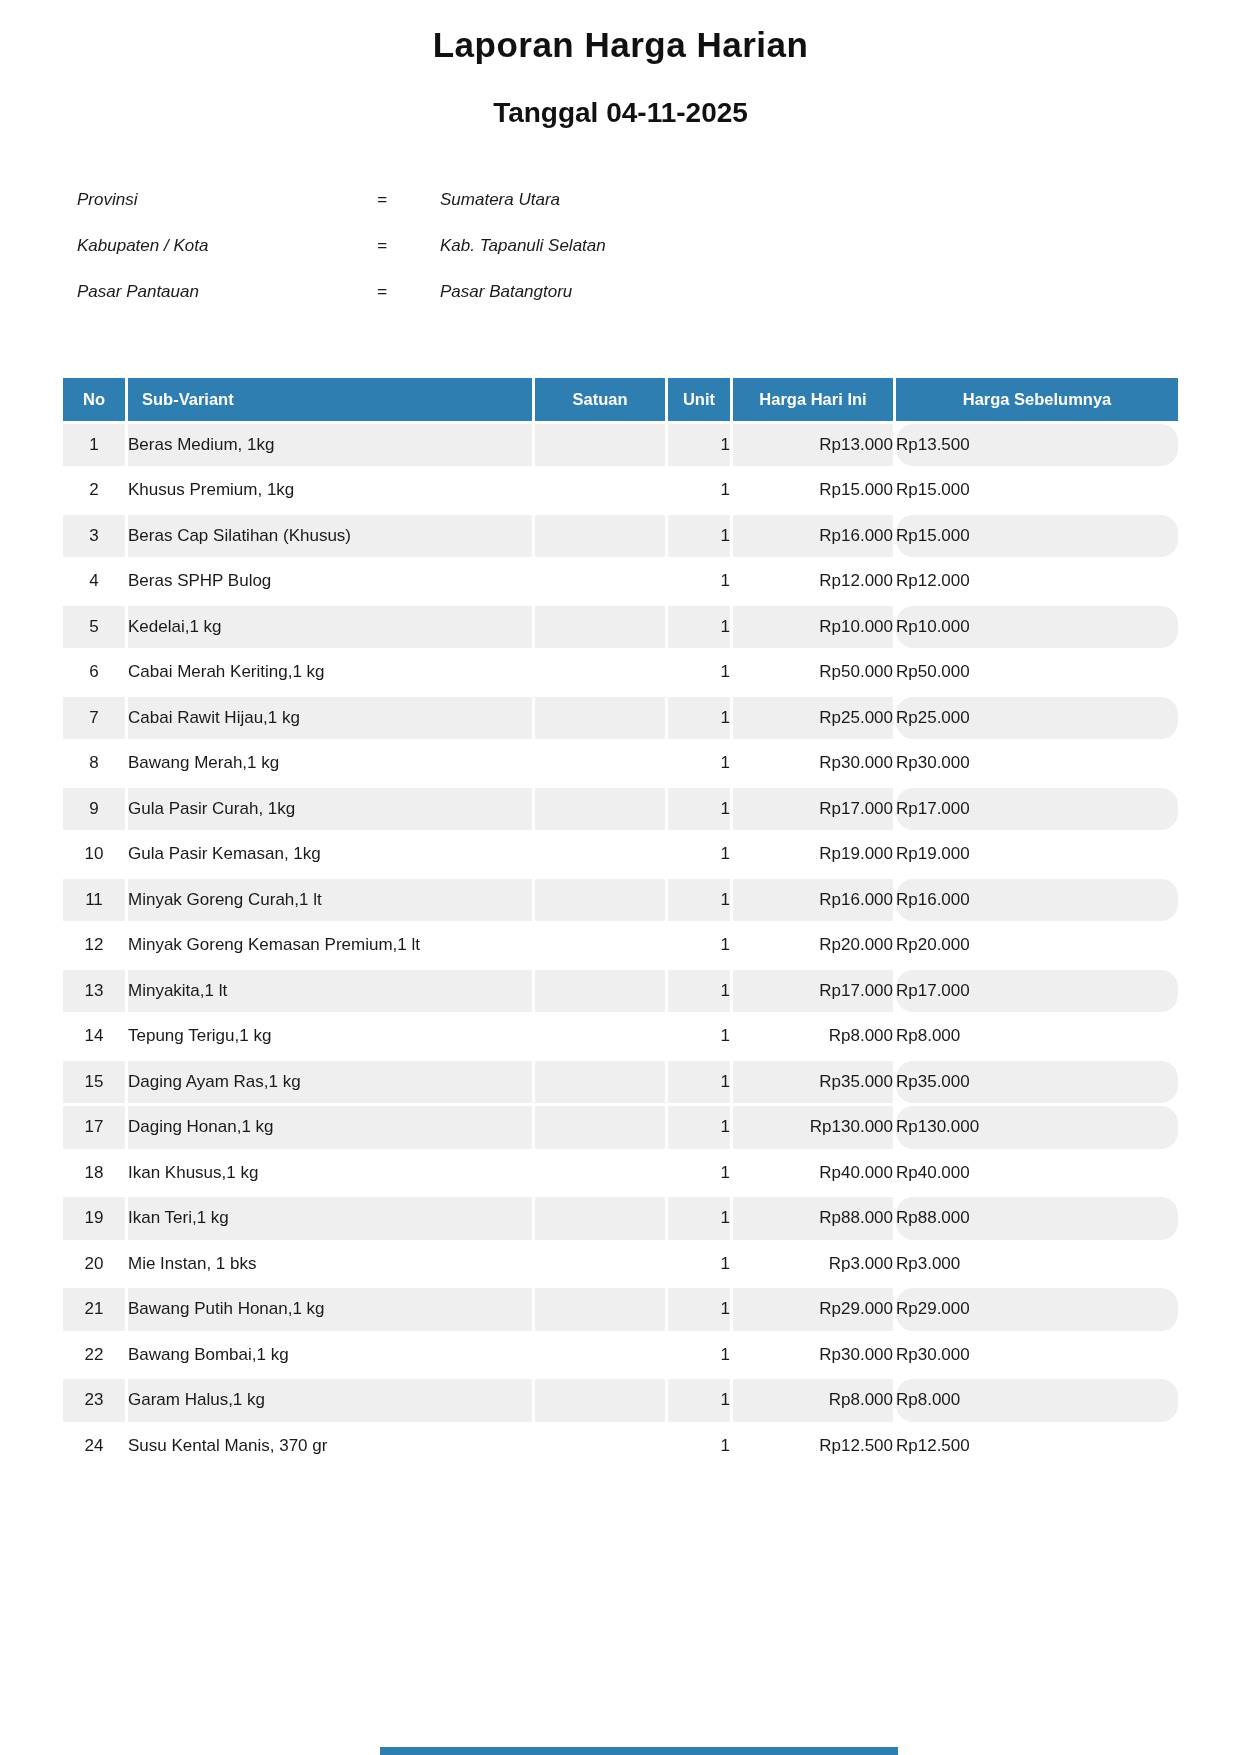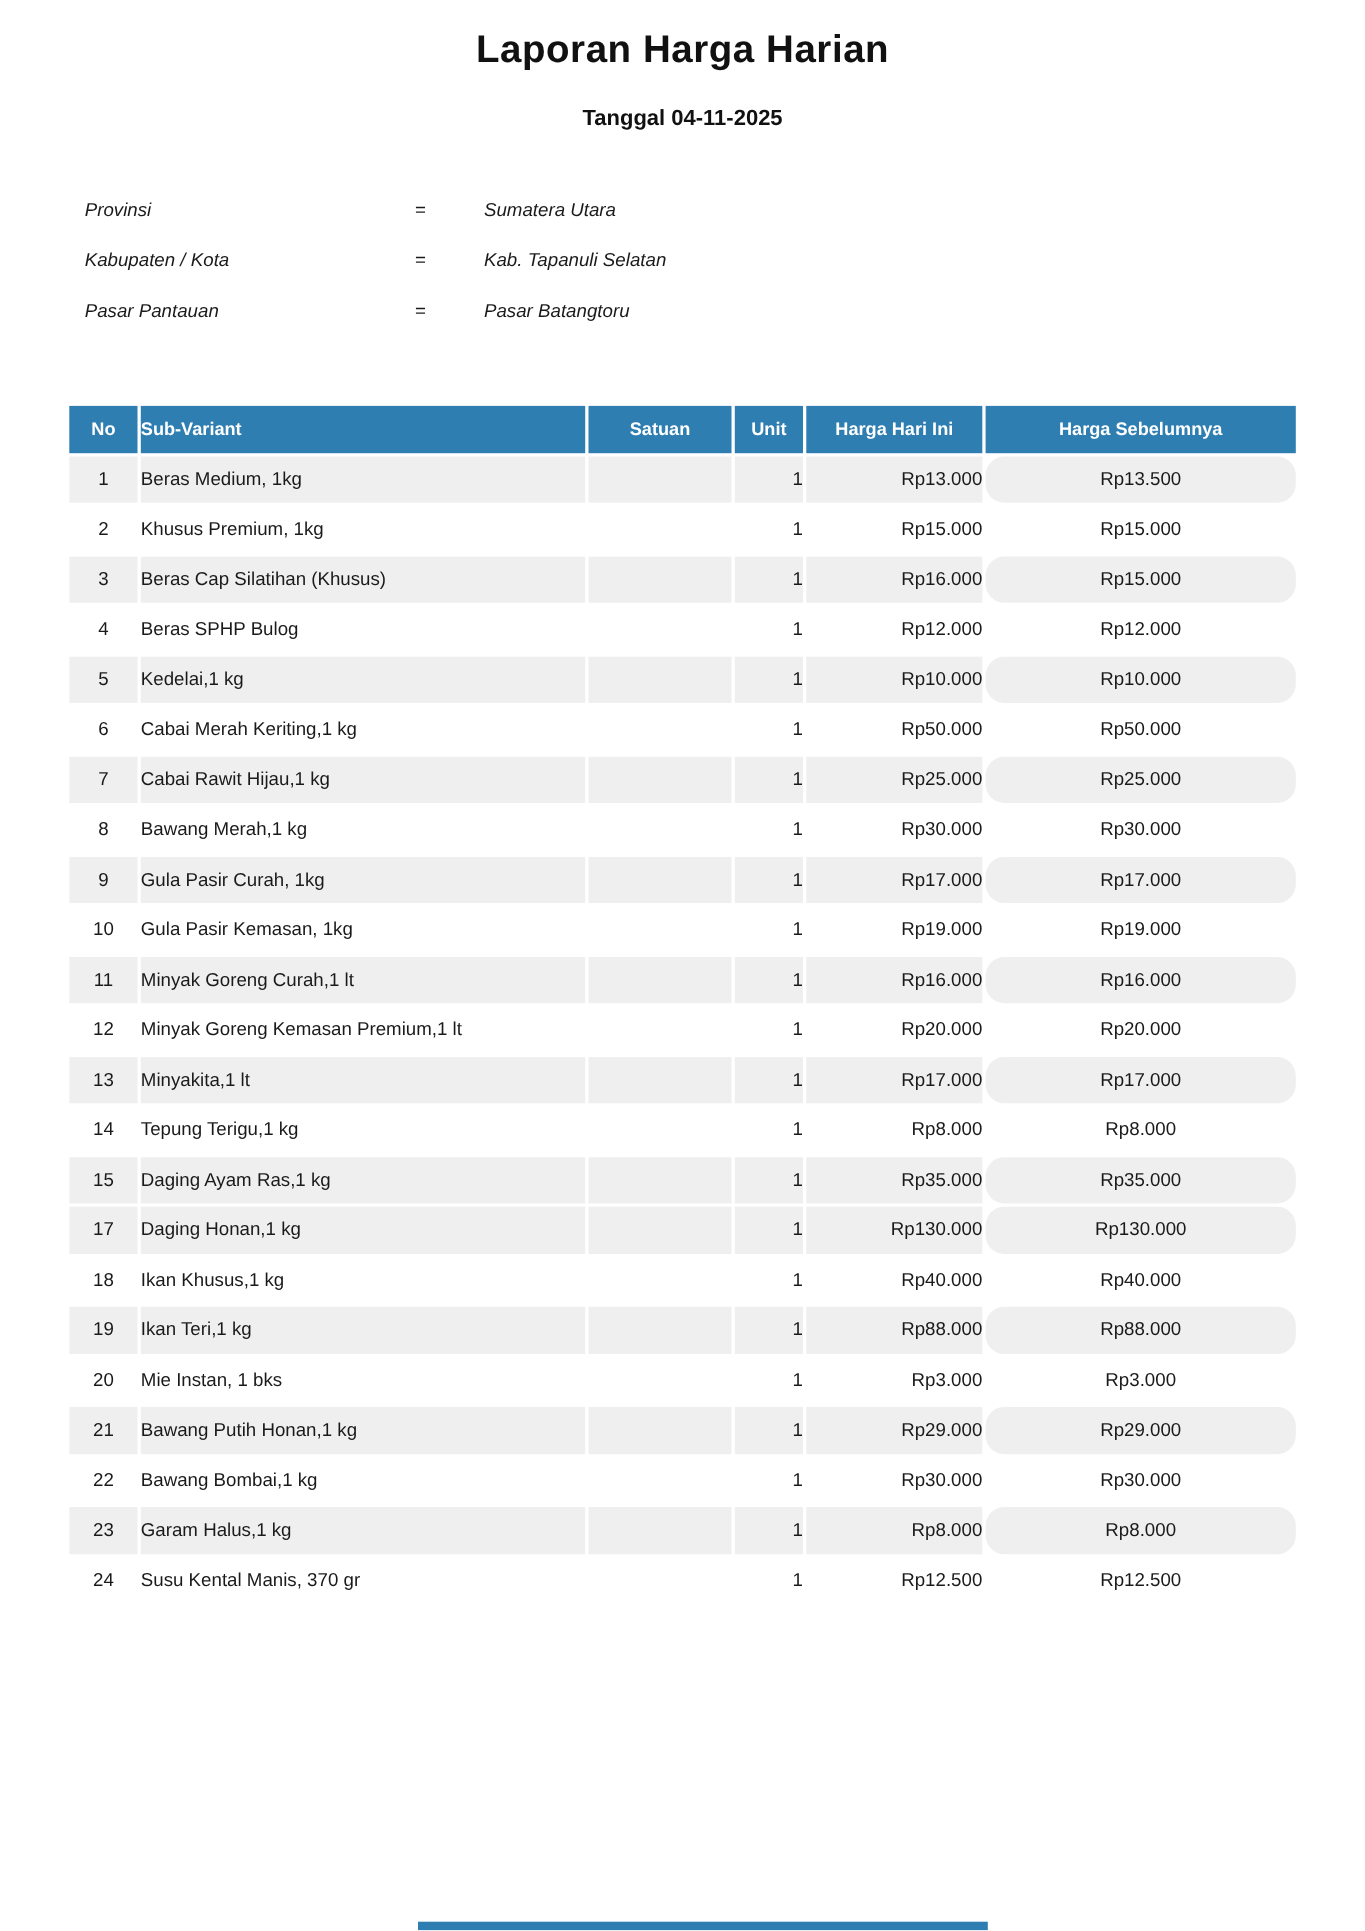--- a/index.html
+++ b/index.html
@@ -22,21 +22,21 @@
     text-align: center;
     font-size: 35px;
     font-weight: bold;
     letter-spacing: 0.5px;
     color: #111;
   }
   .subtitle {
     margin: 0;
     padding-top: 32px;
     text-align: center;
-    font-size: 20px;
+    font-size: 28px;
     font-weight: bold;
     color: #111;
   }
   .meta {
     margin: 48px 0 0 77px;
     font-size: 17px;
   }
   .meta-row {
     display: flex;
     align-items: center;
@@ -68,37 +68,38 @@
     font-weight: bold;
     font-size: 16.5px;
     height: 42.5px;
     text-align: center;
     padding: 0;
     overflow: hidden;
     white-space: nowrap;
   }
   table.price-table th.h-sub {
     text-align: left;
+    padding-left: 14px;
   }
   table.price-table td {
     height: 42.5px;
     padding: 0;
     overflow: hidden;
     white-space: nowrap;
     background: #ffffff;
   }
   table.price-table tr.alt td {
     background: var(--row-alt-bg, #efefef);
   }
   td.c-no   { text-align: center; }
   td.c-sub  { text-align: left; padding-left: 14px; }
   td.c-sat  { }
   td.c-unit { text-align: right; padding-right: 10px; }
   td.c-hhi  { text-align: right; padding-right: 14px; }
-  td.c-hs   { text-align: center; padding-right: 14px; border-radius: 17px; }
+  td.c-hs   { text-align: left; padding-right: 14px; border-radius: 17px; }
 
   .bottom-fragment {
     position: absolute;
     left: 380px;
     top: 1747px;
     width: 518px;
     height: 8px;
     background: var(--header-bg, #2e7eb1);
   }
 </style>

